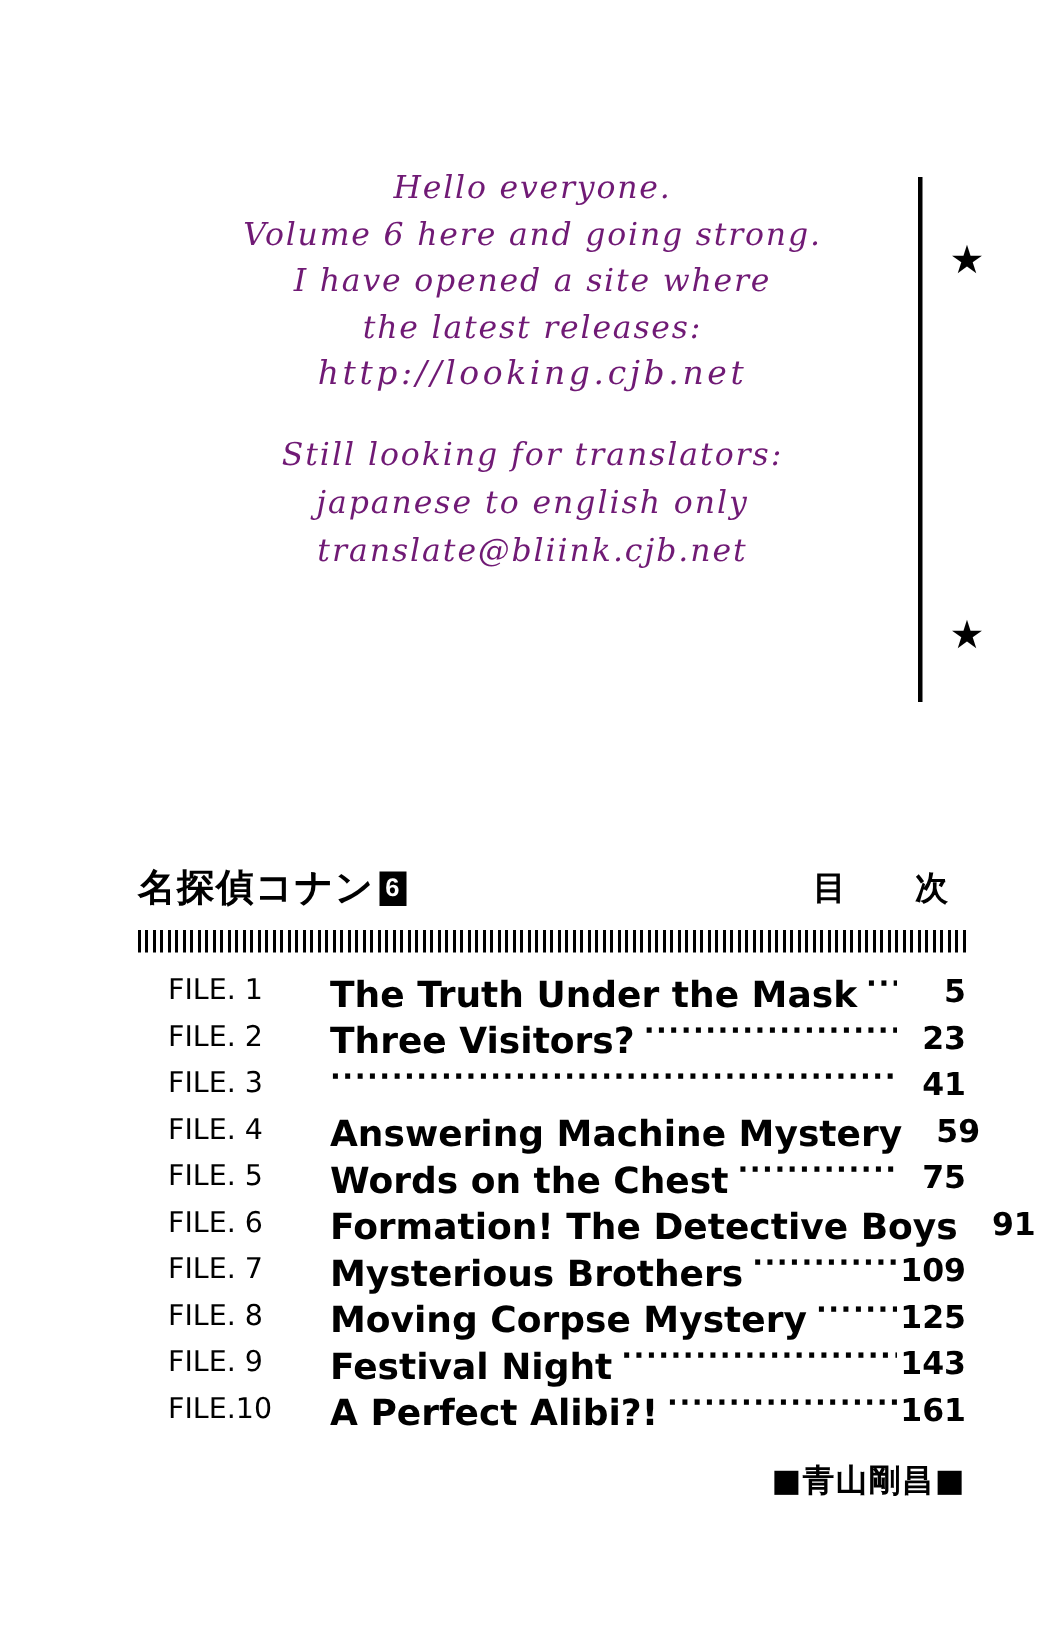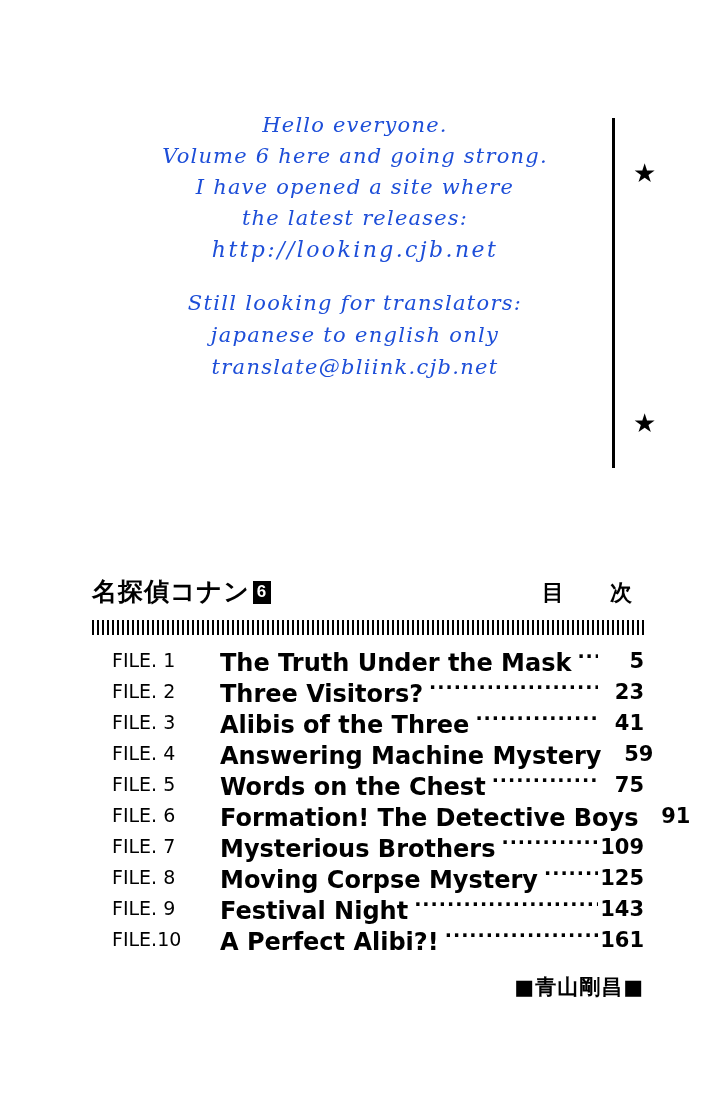--- a/index.html
+++ b/index.html
@@ -25,21 +25,21 @@
     height: 360px;
   }
   .note-text {
     position: absolute;
     left: 120px;
     top: 0;
     width: 470px;
     text-align: center;
     font-family: "DejaVu Serif", serif;
     font-style: italic;
-    color: #1d4ed8;
+    color: #701a75;
   }
   .note-line {
     font-size: 21px;
     line-height: 31px;
     letter-spacing: 1.2px;
     white-space: pre;
   }
   .note-line.url {
     font-size: 22px;
     letter-spacing: 2.4px;
@@ -225,21 +225,20 @@
 
     <div class="entry">
       <span class="entry-file">FILE. 2</span>
       <span class="entry-title">Three Visitors?</span>
       <span class="entry-dots">····························································</span>
       <span class="entry-page">23</span>
     </div>
 
     <div class="entry">
       <span class="entry-file">FILE. 3</span>
-      <span class="entry-title">Alibis of the Three</span>
       <span class="entry-dots">····························································</span>
       <span class="entry-page">41</span>
     </div>
 
     <div class="entry">
       <span class="entry-file">FILE. 4</span>
       <span class="entry-title">Answering Machine Mystery</span>
       <span class="entry-dots">····························································</span>
       <span class="entry-page">59</span>
     </div>

